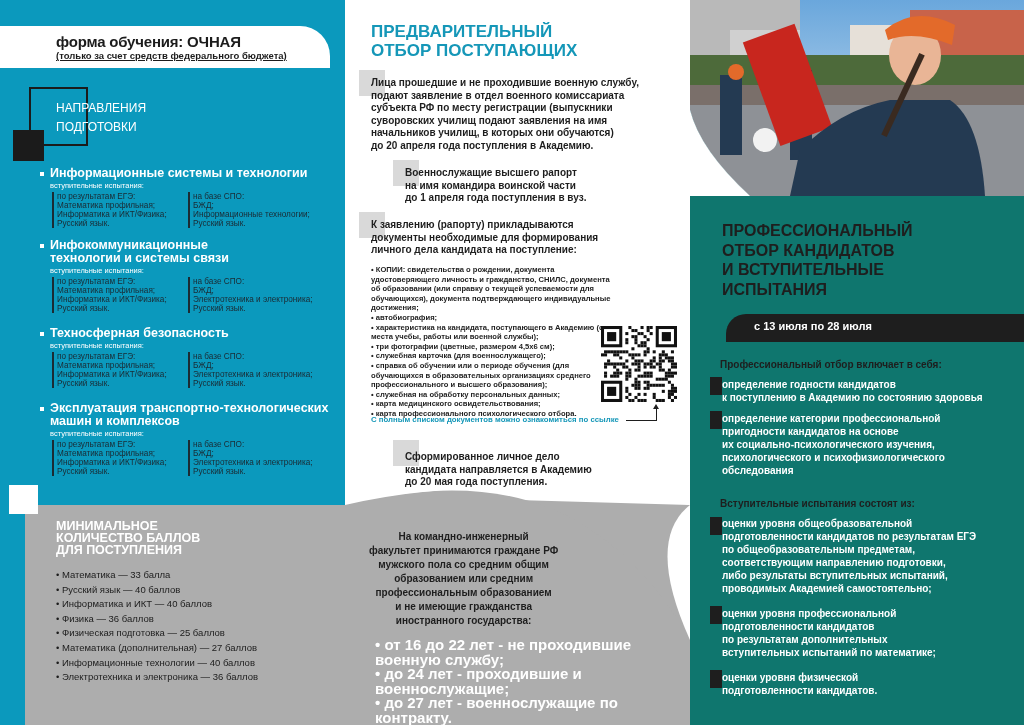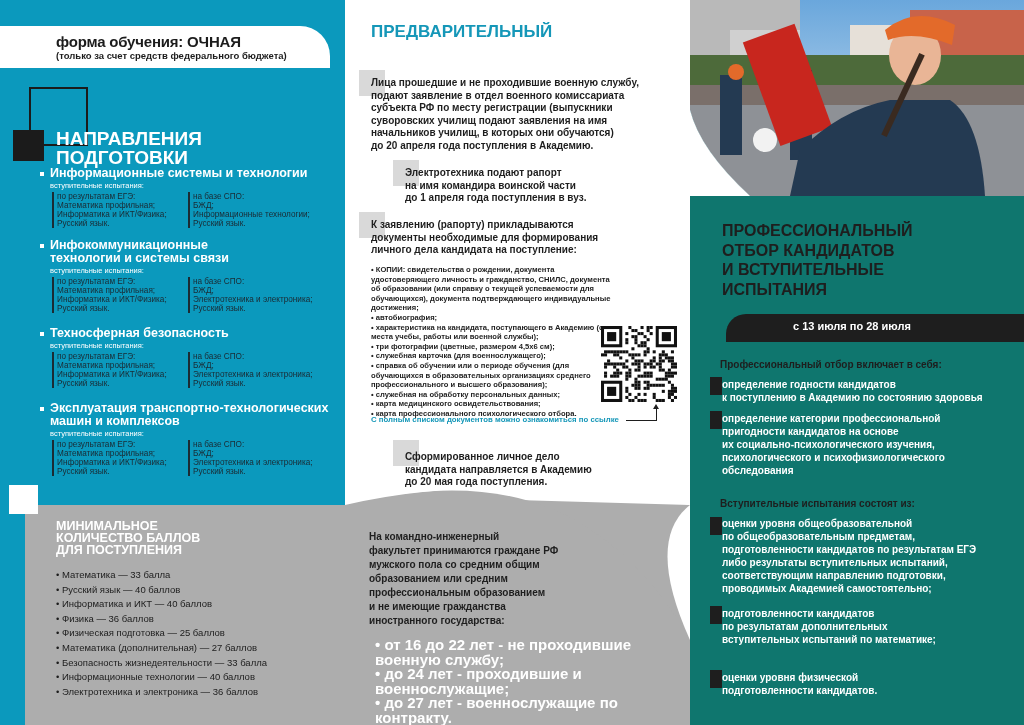--- a/index.html
+++ b/index.html
@@ -8,25 +8,25 @@
 
   .panel { position: absolute; overflow: hidden; }
 
   
   #left { left: 0; top: 0; width: 345px; height: 725px; background: #0b99bd; padding-left: 14px; }
   .form-band {
     position: absolute; left: 0; top: 26px; width: 330px; height: 42px;
     background: #ffffff; border-top-right-radius: 30px;
   }
   .form-title { position: absolute; left: 56px; top: 33px; font-size: 15px; font-weight: bold; color: #1c1c1c; letter-spacing: -0.2px; }
-  .form-sub { position: absolute; left: 56px; top: 50px; font-size: 9.5px; font-weight: bold; color: #1c1c1c; }
+  .form-sub { position: absolute; left: 56px; top: 50px; font-size: 9.5px; font-weight: bold; color: #1c1c1c; text-decoration: underline; }
 
   .sq-outline { position: absolute; left: 29px; top: 87px; width: 59px; height: 59px; border: 2px solid #1b1b1b; }
   .sq-solid { position: absolute; left: 13px; top: 130px; width: 31px; height: 31px; background: #1b1b1b; }
-  .dir-title { position: absolute; left: 56px; top: 99px; font-size: 19px; line-height: 19px; font-weight: bold; color: #ffffff; margin-top: 30px; }
+  .dir-title { position: absolute; left: 56px; top: 99px; font-size: 12px; line-height: 19px; font-weight: normal; color: #ffffff; }
 
   .dir-block { position: absolute; left: 40px; width: 300px; }
   .dir-name { font-size: 12.5px; line-height: 13px; font-weight: bold; color: #ffffff; padding-left: 10px; position: relative; }
   .dir-name::before { content: ""; position: absolute; left: 0; top: 5px; width: 4px; height: 4px; background: #ffffff; }
   .dir-note { font-size: 7.5px; color: #ffffff; padding-left: 10px; margin-top: 1px; }
   .dir-cols { display: flex; margin-top: 2px; }
   .dir-col { border-left: 2px solid #1c2b33; padding-left: 3px; font-size: 8.2px; line-height: 9px; color: #1b2a33; }
   .dir-col.c1 { width: 136px; margin-left: 12px; }
   .dir-col.c2 { width: 150px; margin-left: 0; }
 
@@ -45,29 +45,29 @@
   .mid-text { position: absolute; font-size: 10px; line-height: 12.5px; font-weight: bold; color: #1e1e1e; }
   .docs-list { position: absolute; left: 26px; top: 265px; list-style: none; font-size: 7.6px; line-height: 9.6px; color: #1e1e1e; font-weight: bold; width: 245px; }
   .docs-link { position: absolute; left: 26px; top: 415px; font-size: 7.8px; color: #1597b8; font-weight: bold; }
   .link-line { position: absolute; left: 281px; top: 420px; width: 30px; height: 1px; background: #1e1e1e; }
   .link-arrow { position: absolute; left: 311px; top: 407px; width: 1px; height: 14px; background: #1e1e1e; }
   .link-arrow::before { content: ""; position: absolute; left: -3px; top: -3px; border-left: 3.5px solid transparent; border-right: 3.5px solid transparent; border-bottom: 5px solid #1e1e1e; }
   .qr { position: absolute; left: 256px; top: 326px; width: 76px; height: 76px; background: #ffffff; }
 
   .mid-gray-bg { position: absolute; left: 0; top: 505px; width: 345px; height: 220px; background: #adadad; }
   .mid-gray-bg::after { content: ""; }
-  .cond-text { position: absolute; left: 24px; top: 530px; font-size: 10px; line-height: 14px; font-weight: bold; color: #1e1e1e; }
+  .cond-text { position: absolute; left: 24px; top: 530px; font-size: 10px; line-height: 14px; font-weight: bold; color: #1e1e1e; text-align: center; }
   .cond-list { position: absolute; left: 30px; top: 638px; list-style: none; font-size: 15px; line-height: 14.5px; color: #ffffff; font-weight: bold; }
 
   
   #right { left: 690px; top: 0; width: 334px; height: 725px; background: #0f766e; }
   .photo { position: absolute; left: 0; top: 0; width: 334px; height: 196px; }
   .right-title { position: absolute; left: 32px; top: 221px; font-size: 16px; line-height: 19.5px; font-weight: bold; color: #1e1e1e; }
   .date-band { position: absolute; left: 36px; top: 314px; width: 298px; height: 28px; background: #1e1e1e; border-top-left-radius: 20px; }
-  .date-text { position: absolute; left: 64px; top: 320px; font-size: 11px; font-weight: bold; color: #ffffff; margin-left: 39px; }
+  .date-text { position: absolute; left: 64px; top: 320px; font-size: 11px; font-weight: bold; color: #ffffff; }
   .r-head { position: absolute; left: 30px; font-size: 10px; font-weight: bold; color: #1e1e1e; }
   .r-item { position: absolute; left: 32px; font-size: 10px; line-height: 13px; font-weight: bold; color: #ffffff; width: 290px; }
   .r-mark { position: absolute; left: 20px; width: 12px; height: 18px; background: #1e1e1e; }
 </style>
 </head>
 <body>
 
 <div id="left" class="panel">
   <div class="form-band"></div>
   <div class="form-title">форма обучения: ОЧНАЯ</div>
@@ -169,52 +169,52 @@
     <div>КОЛИЧЕСТВО БАЛЛОВ</div>
     <div>ДЛЯ ПОСТУПЛЕНИЯ</div>
   </div>
   <ul class="min-list">
     <li>• Математика  —  33 балла</li>
     <li>• Русский язык  —  40 баллов</li>
     <li>• Информатика и ИКТ  —  40 баллов</li>
     <li>• Физика  —  36 баллов</li>
     <li>• Физическая подготовка  —  25 баллов</li>
     <li>• Математика (дополнительная)  —  27 баллов</li>
-    <li>• Безопасность жизнедеятельности  —  33 балла</li>
     <li>• Информационные технологии  —  40 баллов</li>
     <li>• Электротехника и электроника  —  36 баллов</li>
   </ul>
 </div>
 
 <div id="middle" class="panel">
   <div class="mid-gray-bg"></div>
   <svg style="position:absolute;left:0;top:0;" width="345" height="725">
     <path d="M0 495 L0 725 L345 725 L345 505 Z" fill="#adadad"></path>
     <path d="M0 725 L0 505 Q140 470 230 520 Q300 560 345 640 L345 725 Z" fill="#adadad"></path>
     <path d="M345 505 Q300 540 345 640 Z" fill="#ffffff"></path>
     <path d="M0 0 L345 0 L345 505 Q150 470 0 505 Z" fill="#ffffff"></path>
   </svg>
 
   <div class="mid-title">
     <div>ПРЕДВАРИТЕЛЬНЫЙ</div>
+    <div>ОТБОР ПОСТУПАЮЩИХ</div>
   </div>
 
   <div class="gray-sq" style="left:14px;top:70px;"></div>
   <div class="mid-text" style="left:26px;top:77px;">
     <div>Лица прошедшие и не проходившие военную службу,</div>
       <div>подают заявление в отдел военного комиссариата</div>
       <div>субъекта РФ по месту регистрации (выпускники</div>
       <div>суворовских училищ подают заявления на имя</div>
       <div>начальников училищ, в которых они обучаются)</div>
       <div>до 20 апреля года поступления в Академию.</div>
   </div>
 
   <div class="gray-sq" style="left:48px;top:160px;"></div>
   <div class="mid-text" style="left:60px;top:167px;">
-    <div>Электротехника подают рапорт</div>
+    <div>Военнослужащие высшего рапорт</div>
       <div>на имя командира воинской части</div>
       <div>до 1 апреля года поступления в вуз.</div>
   </div>
 
   <div class="gray-sq" style="left:14px;top:212px;"></div>
   <div class="mid-text" style="left:26px;top:219px;">
     <div>К заявлению (рапорту) прикладываются</div>
       <div>документы необходимые для формирования</div>
       <div>личного дела кандидата на поступление:</div>
   </div>
@@ -510,29 +510,30 @@
       <div>их социально-психологического изучения,</div>
       <div>психологического и психофизиологического</div>
       <div>обследования</div>
   </div>
 
   <div class="r-head" style="top:498px;">Вступительные испытания состоят из:</div>
 
   <div class="r-mark" style="top:517px;"></div>
   <div class="r-item" style="top:517px;">
     <div>оценки уровня общеобразовательной</div>
+      <div>подготовленности кандидатов по результатам ЕГЭ</div>
       <div>по общеобразовательным предметам,</div>
-      <div>подготовленности кандидатов по результатам ЕГЭ</div>
+      <div>соответствующим направлению подготовки,</div>
       <div>либо результаты вступительных испытаний,</div>
-      <div>соответствующим направлению подготовки,</div>
       <div>проводимых Академией самостоятельно;</div>
   </div>
 
   <div class="r-mark" style="top:606px;"></div>
   <div class="r-item" style="top:607px;">
+    <div>оценки уровня профессиональной</div>
       <div>подготовленности кандидатов</div>
       <div>по результатам дополнительных</div>
       <div>вступительных испытаний по математике;</div>
   </div>
 
   <div class="r-mark" style="top:670px;"></div>
   <div class="r-item" style="top:671px;">
     <div>оценки уровня физической</div>
       <div>подготовленности кандидатов.</div>
   </div>

